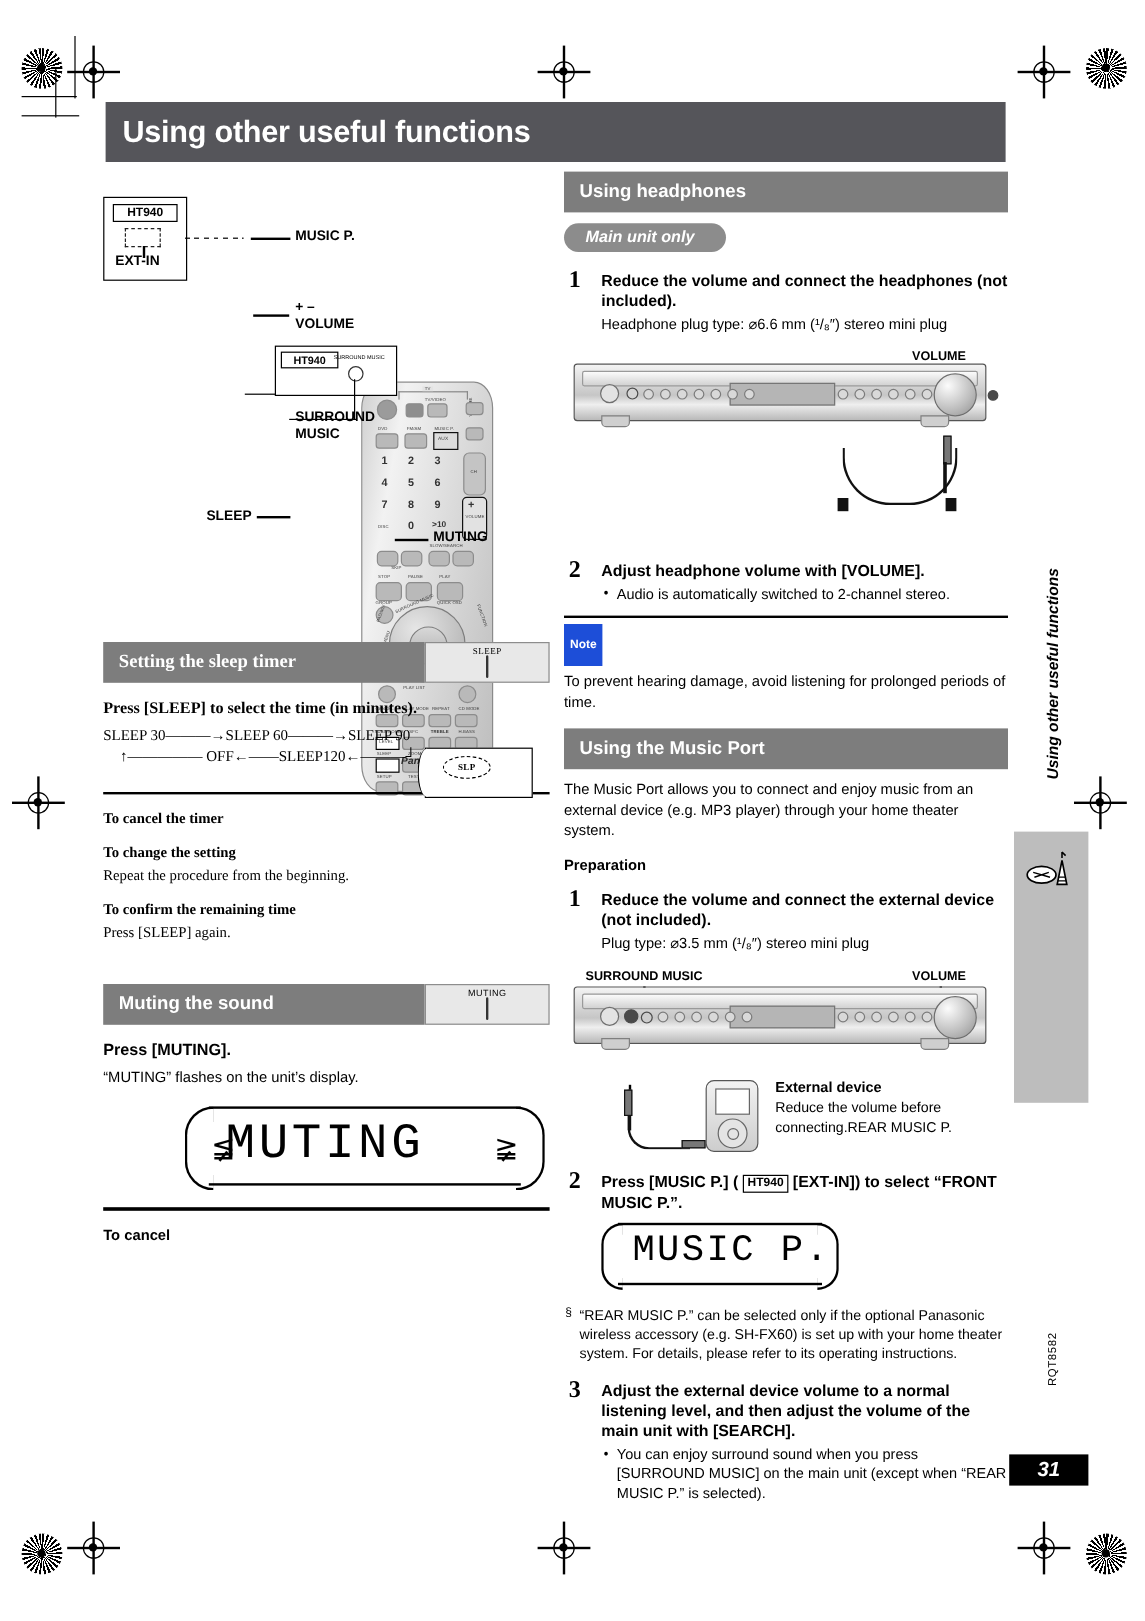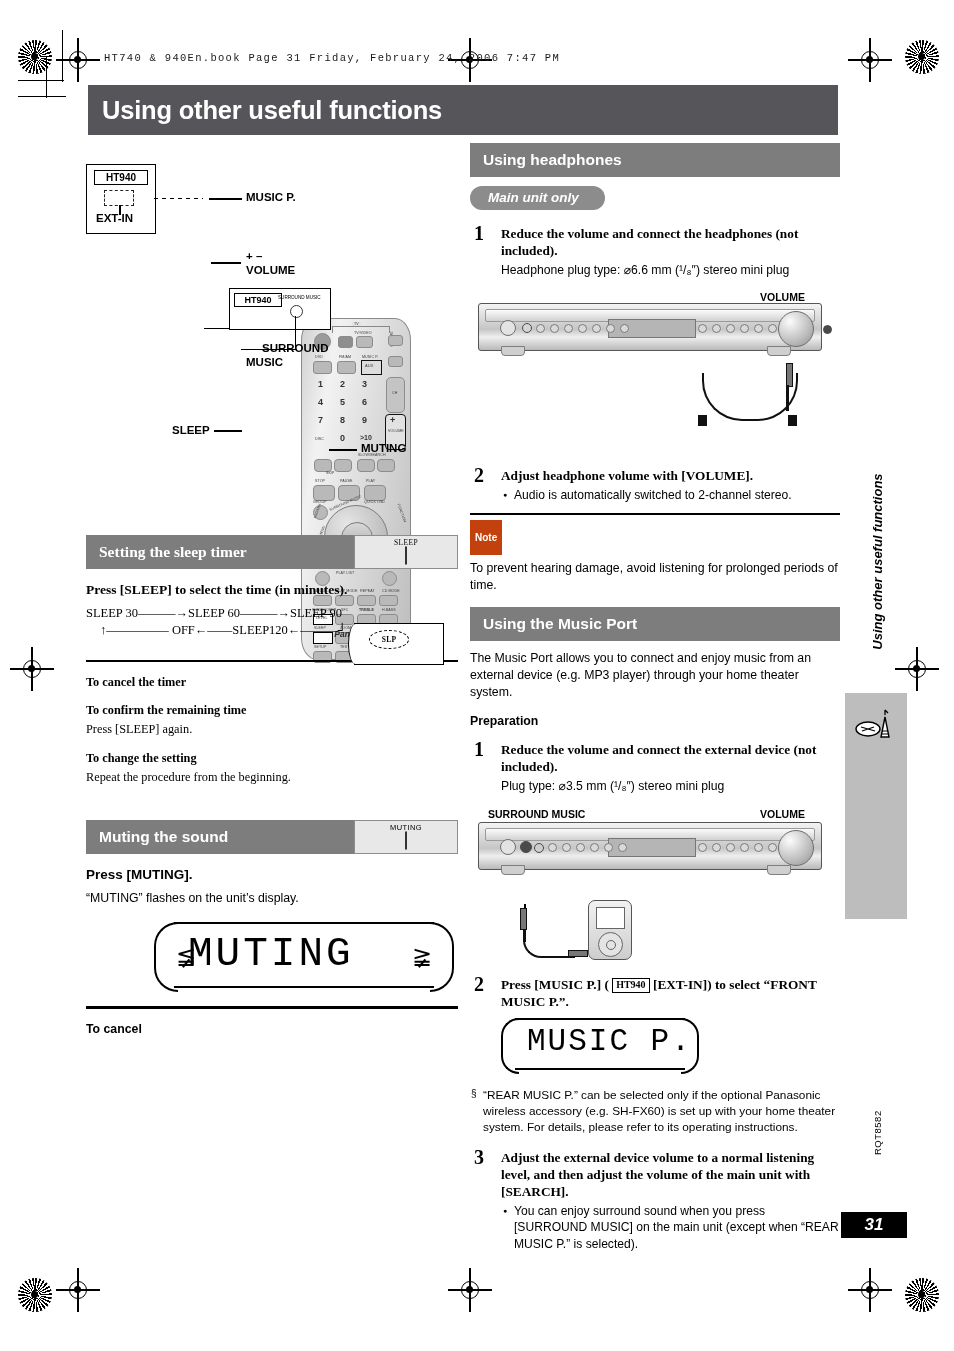--- a/index.html
+++ b/index.html
@@ -91,31 +91,31 @@
   .callout{position:absolute;font-size:11.5px;font-weight:bold;white-space:nowrap;}
   .leader{position:absolute;background:#000;}
   .tagbox{position:absolute;border:1.6px solid #000;background:#fff;
           font-size:10px;font-weight:bold;text-align:center;padding:1px 4px;}
   .framebox{position:absolute;border:1.4px solid #000;background:#fff;}
 
   
   .step{position:relative;padding-left:31px;margin:13px 0 0;}
   .step .n{position:absolute;left:4px;top:-3px;font-size:20px;font-weight:bold;
            font-family:"Liberation Serif",serif;}
-  .step .t{font-size:13.3px;font-weight:bold;line-height:1.28;font-family:Liberation Serif, serif;}
+  .step .t{font-size:13.3px;font-weight:bold;line-height:1.28;}
   .step .d{font-size:12.2px;font-weight:normal;margin-top:3px;line-height:1.35;}
   ul.bul{margin:3px 0 0;padding-left:13px;list-style:none;}
   ul.bul li{font-size:12.1px;line-height:1.34;position:relative;font-weight:normal;}
   ul.bul li:before{content:"\25CF";position:absolute;left:-11px;font-size:7px;top:3px;}
 
   .mainunit{display:inline-block;background:#8c8c8c;color:#fff;font-style:italic;
             font-size:13.5px;font-weight:bold;border-radius:50%/50%;
             padding:4px 26px 5px 18px;margin:9px 0 2px;
             border-radius:22px;}
-  .noteTag{display:inline-block;background:#c2410c;color:#fff;font-size:10px;
+  .noteTag{display:inline-block;background:#1d4ed8;color:#fff;font-size:10px;
            font-weight:bold;padding:12px 5px;margin-bottom:2px;}
   .tag940{display:inline-block;border:1.5px solid #000;font-size:10px;font-weight:bold;
           padding:0 3px;vertical-align:1px;}
 
   
   .recv{position:relative;height:72px;margin-top:6px;}
   .recvbody{position:absolute;left:8px;top:14px;width:342px;height:46px;border:1.2px solid #555;
             background:linear-gradient(#f4f4f4 0%,#dcdcdc 28%,#c6c6c6 55%,#efefef 72%,#b9b9b9 100%);
             border-radius:3px;}
   .recvbody:before{content:"";position:absolute;left:6px;top:5px;right:6px;height:11px;
@@ -220,21 +220,20 @@
   <div class="regmark" style="left:456px;top:46px;">
       <div class="regring"></div>
       <div class="regdot"></div>
     </div>
 
   <div class="cropline" style="left:46px;top:56px;width:1.2px;height:42px;"></div>
   <div class="cropline" style="left:18px;top:96px;width:48px;height:1.2px;"></div>
   <div class="cropline" style="left:62px;top:30px;width:1.2px;height:52px;"></div>
   <div class="cropline" style="left:18px;top:80px;width:46px;height:1.2px;"></div>
 
-  <div class="filehdr">HT740 &amp; 940En.book  Page 31  Friday, February 24, 2006  7:47 PM</div>
 
   <div class="titlebar">
     <h1>Using other useful functions</h1>
   </div>
 
   <div class="colL">
 
     <div style="position:relative;height:385px;">
 
       <div class="remote">
@@ -365,21 +364,21 @@
       <div class="callout" style="left:160px;top:100px;">+  –</div>
       <div class="callout" style="left:160px;top:114px;">VOLUME</div>
 
       <div class="framebox" style="left:143px;top:138px;width:100px;height:40px;"></div>
       <div class="tagbox" style="left:148px;top:143px;width:38px;font-size:9px;">HT940</div>
       <div style="position:absolute;left:192px;top:145px;font-size:4.6px;">SURROUND MUSIC</div>
       <div style="position:absolute;left:204px;top:155px;width:11px;height:11px;border:1.2px solid #333;border-radius:50%;"></div>
       <div class="leader" style="left:118px;top:178px;width:26px;height:1.4px;"></div>
       <div class="leader" style="left:209px;top:166px;width:1.4px;height:34px;"></div>
       <div class="leader" style="left:155px;top:199px;width:56px;height:1.4px;"></div>
-      <div class="callout" style="left:176px;top:192px;">SURROUND</div>
+      <div class="callout" style="left:160px;top:192px;">SURROUND</div>
       <div class="callout" style="left:160px;top:206px;">MUSIC</div>
 
       <div class="callout" style="left:86px;top:274px;">SLEEP</div>
       <div class="leader" style="left:128px;top:280px;width:28px;height:1.6px;"></div>
 
       <div class="leader" style="left:243px;top:299px;width:28px;height:1.6px;"></div>
       <div class="callout" style="left:275px;top:292px;">MUTING</div>
     </div>
 
     <div style="position:relative;font-family:Liberation Serif, serif;">
@@ -401,26 +400,26 @@
         <div class="wave"></div>
         <div class="slpoval">SLP</div>
       </div>
 
       <div class="rule"></div>
 
       <div>
         <div class="sub">To cancel the timer</div>
       </div>
       <div>
+        <div class="sub">To change the setting</div>
+        <p class="body">Repeat the procedure from the beginning.</p>
+      </div>
+      <div>
         <div class="sub">To confirm the remaining time</div>
         <p class="body">Press [SLEEP] again.</p>
-      </div>
-      <div>
-        <div class="sub">To change the setting</div>
-        <p class="body">Repeat the procedure from the beginning.</p>
       </div>
     </div>
 
     <div style="margin-top:34px;">
       <div class="secbar withbtn">Muting the sound</div>
       <div class="btnbox">
         <span class="bl">MUTING</span>
         <span class="bk"></span>
       </div>
       <div class="clr"></div>
@@ -566,20 +565,24 @@
       <div style="position:absolute;left:53px;top:100px;width:2.6px;height:34px;background:#111;"></div>
       <div class="plug" style="left:50px;top:100px;height:20px;"></div>
       <div style="position:absolute;left:53px;top:126px;width:50px;height:22px;border-left:2.6px solid #111;border-bottom:2.6px solid #111;border-radius:0 0 0 18px;"></div>
       <div class="plug" style="left:98px;top:142px;width:18px;height:5px;"></div>
 
       <div class="mp3" style="left:118px;top:92px;">
         <div class="scr"></div>
         <div class="wheel"></div>
       </div>
 
+      <div class="extlbl" style="left:176px;top:90px;width:190px;">
+        <b>External device</b><br>
+        <span>Reduce the volume before connecting.REAR MUSIC P.</span>
+      </div>
     </div>
 
     <div class="step">
       <div class="n">2</div>
       <div class="t">
         <span>Press [MUSIC P.] (</span>
         <span class="tag940">HT940</span>
         <span>[EXT-IN]) to select “FRONT MUSIC P.”.</span>
       </div>
 

